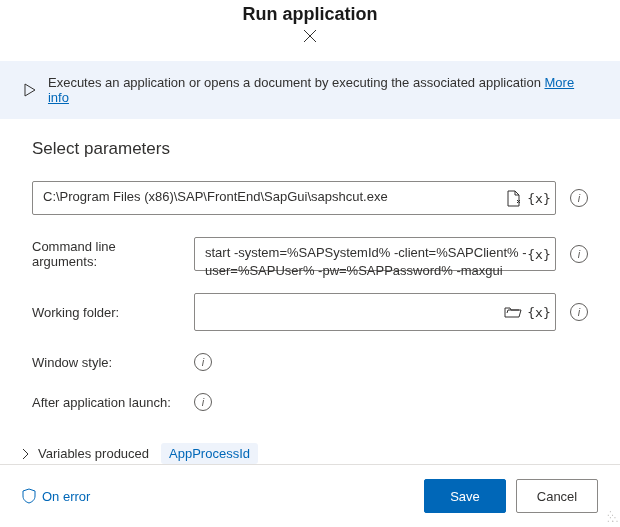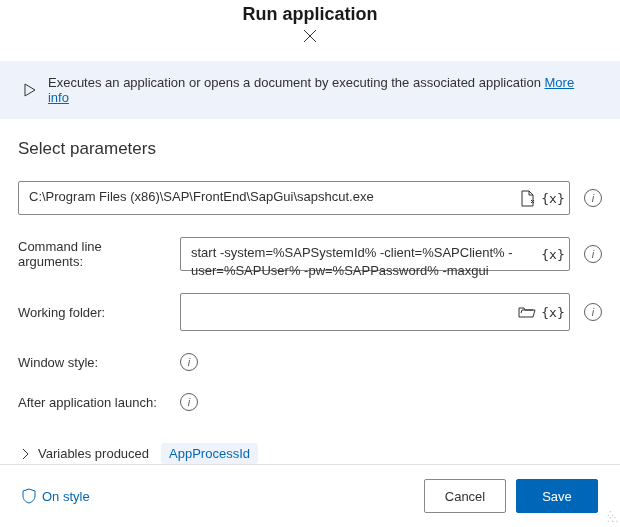--- a/index.html
+++ b/index.html
@@ -5,21 +5,21 @@
 * { box-sizing: border-box; margin: 0; padding: 0; font-family: "Segoe UI", sans-serif; }
 body { background: #fff; width: 620px; height: 527px; position: relative; overflow: hidden; }
 
 .header { padding: 4px 22px 14px; display: flex; align-items: center; justify-content: flex-start; flex-direction: column; }
 .header h1 { font-size: 18px; font-weight: 600; color: #1a1a1a; }
 .close { cursor: pointer; padding: 4px; }
 
 .info-bar { background: #eef3fb; padding: 14px 22px; display: flex; align-items: center; gap: 10px; font-size: 13px; color: #323130; }
 .info-bar a { color: #0067b8; text-decoration: underline; }
 
-.body { padding: 20px 18px 0; }
+.body { padding: 20px 32px 0; }
 .section-title { font-size: 17px; font-weight: 400; color: #323130; margin-bottom: 22px; }
 
 .row { display: flex; align-items: center; margin-bottom: 22px; gap: 14px; }
 .row label { width: 148px; font-size: 13px; color: #323130; }
 .field { flex: 1; height: 38px; border: 1px solid #8a8886; border-radius: 2px; display: flex; align-items: center; padding: 0 6px 0 10px; font-size: 13px; color: #323130; background: #fff; }
 .field.tall { height: 34px; align-items: flex-start; padding-top: 6px; }
 .field-text { flex: 1; line-height: 1.35; }
 .field-icons { display: flex; gap: 6px; align-items: center; }
 .ic { width: 20px; height: 20px; display: flex; align-items: center; justify-content: center; cursor: pointer; color: #323130; }
 .fx { font-family: Consolas, monospace; font-size: 13px; }
@@ -125,20 +125,20 @@
     <span class="vars-label">Variables produced</span>
   </span>
   <span class="chip">AppProcessId</span>
 </div>
 
 <div class="footer">
   <div class="onerr">
     <svg width="14" height="16" viewBox="0 0 14 16">
         <path d="M7 1 L13 3 v5 c0 4 -3 6 -6 7 C4 14 1 12 1 8 V3 Z" fill="none" stroke="#0067b8" stroke-width="1"></path>
       </svg>
-    <span>On style</span>
+    <span>On error</span>
   </div>
   <div class="btns">
+    <button class="btn primary">Save</button>
     <button class="btn secondary">Cancel</button>
-    <button class="btn primary">Save</button>
   </div>
 </div>
 <div class="resize">∴<br>∴∴</div>
 
 </body></html>

